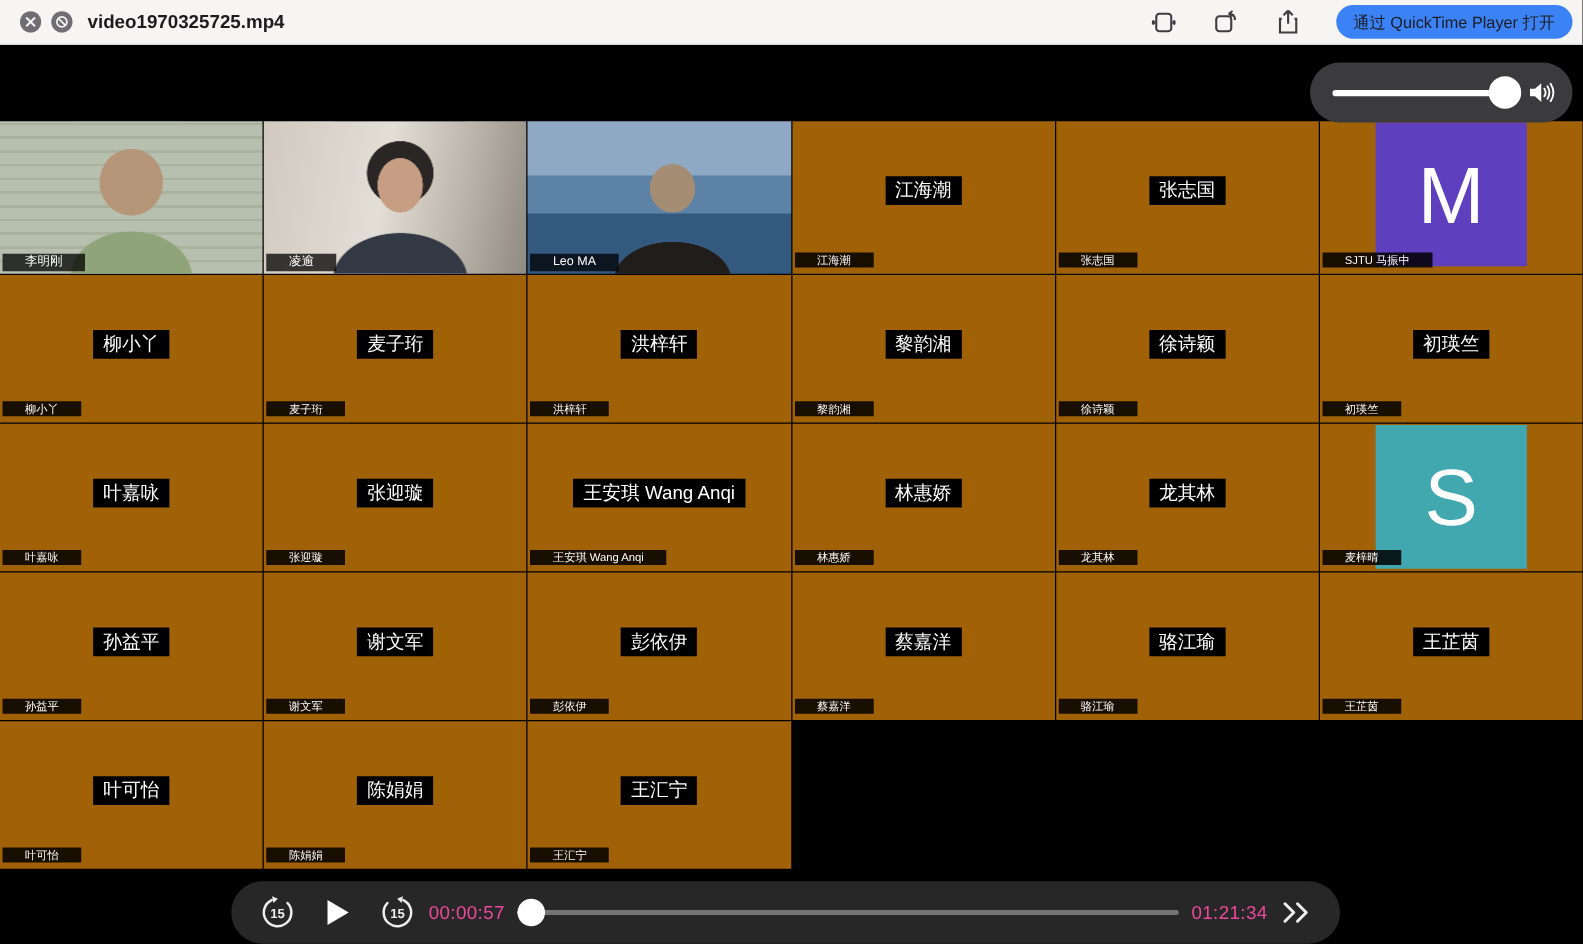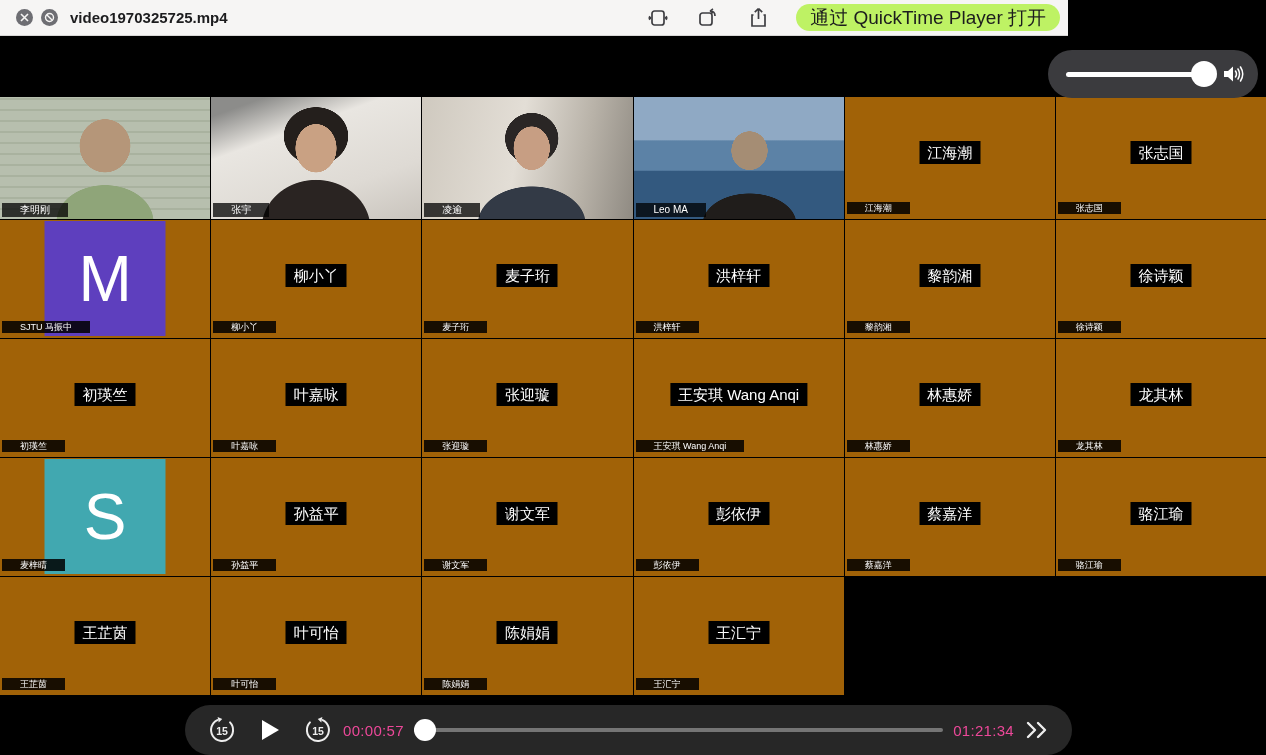--- a/index.html
+++ b/index.html
@@ -1,25 +1,25 @@
 <!DOCTYPE html>
 <html><head>
 <meta charset="utf-8">
 <style>
   * { margin:0; padding:0; box-sizing:border-box; }
   html,body { width:1266px; height:755px; background:#000; font-family:"Liberation Sans", sans-serif; overflow:hidden; }
 
   
-  .titlebar { position:absolute; top:0; left:0; width:1068px; height:36px; background:#f6f5f4; border-bottom:1px solid #d8d7d6; display:flex; align-items:center; padding:0 8px; z-index:30; }
+  .titlebar { position:absolute; top:0; left:0; width:1266px; height:36px; background:#f6f5f4; border-bottom:1px solid #d8d7d6; display:flex; align-items:center; padding:0 8px; z-index:30; }
   .tb-circle { width:17px; height:17px; border-radius:50%; background:#6e6e73; display:flex; align-items:center; justify-content:center; margin-left:8px; cursor:pointer; }
   .tb-circle svg { display:block; }
   .tb-title { font-size:15px; font-weight:700; color:#1c1c1e; margin-left:12px; }
   .tb-spacer { flex:1; }
   .tb-icon { width:24px; height:24px; margin-right:26px; display:flex; align-items:center; justify-content:center; cursor:pointer; }
-  .tb-open-btn { background:#bef264; border:none; border-radius:15px; height:27px; padding:0 14px; font-size:19px; color:#1c1c1e; font-family:"Liberation Sans", sans-serif; cursor:pointer; white-space:nowrap; }
+  .tb-open-btn { background:#3b82f6; border:none; border-radius:15px; height:27px; padding:0 14px; font-size:13px; color:#1c1c1e; font-family:"Liberation Sans", sans-serif; cursor:pointer; white-space:nowrap; }
 
   
   .video-area { position:absolute; top:36px; left:0; width:1266px; height:719px; background:#000; }
 
   
   .volume { position:absolute; top:14px; right:8px; width:210px; height:48px; background:#3b3b3e; border-radius:24px; display:flex; align-items:center; padding:0 14px 0 18px; z-index:20; }
   .vol-track { position:relative; flex:1; height:5px; border-radius:3px; background:#ffffff; }
   .vol-knob { position:absolute; top:50%; left:93%; transform:translate(-50%,-50%); width:26px; height:26px; border-radius:50%; background:#ffffff; cursor:pointer; }
   .vol-speaker { margin-left:8px; display:flex; align-items:center; }
 
@@ -126,23 +126,20 @@
           <path d="M13.5 7 q2 3 0 6 M16 5 q3 5 0 10 M18.5 3 q4.5 7 0 14" stroke="#fff" stroke-width="1.5" fill="none" stroke-linecap="round"></path>
         </svg>
     </div>
   </div>
 
   <div class="grid">
 
     <div class="tile feed feed-1">
         <span class="corner">李明刚</span>
       </div>
-    <div class="tile feed feed-2">
-        <span class="corner">张宇</span>
-      </div>
     <div class="tile feed feed-3">
         <span class="corner">凌逾</span>
       </div>
     <div class="tile feed feed-6">
         <span class="corner">Leo MA</span>
       </div>
 
     <div class="tile">
         <span class="chip">江海潮</span>
         <span class="corner">江海潮</span>

